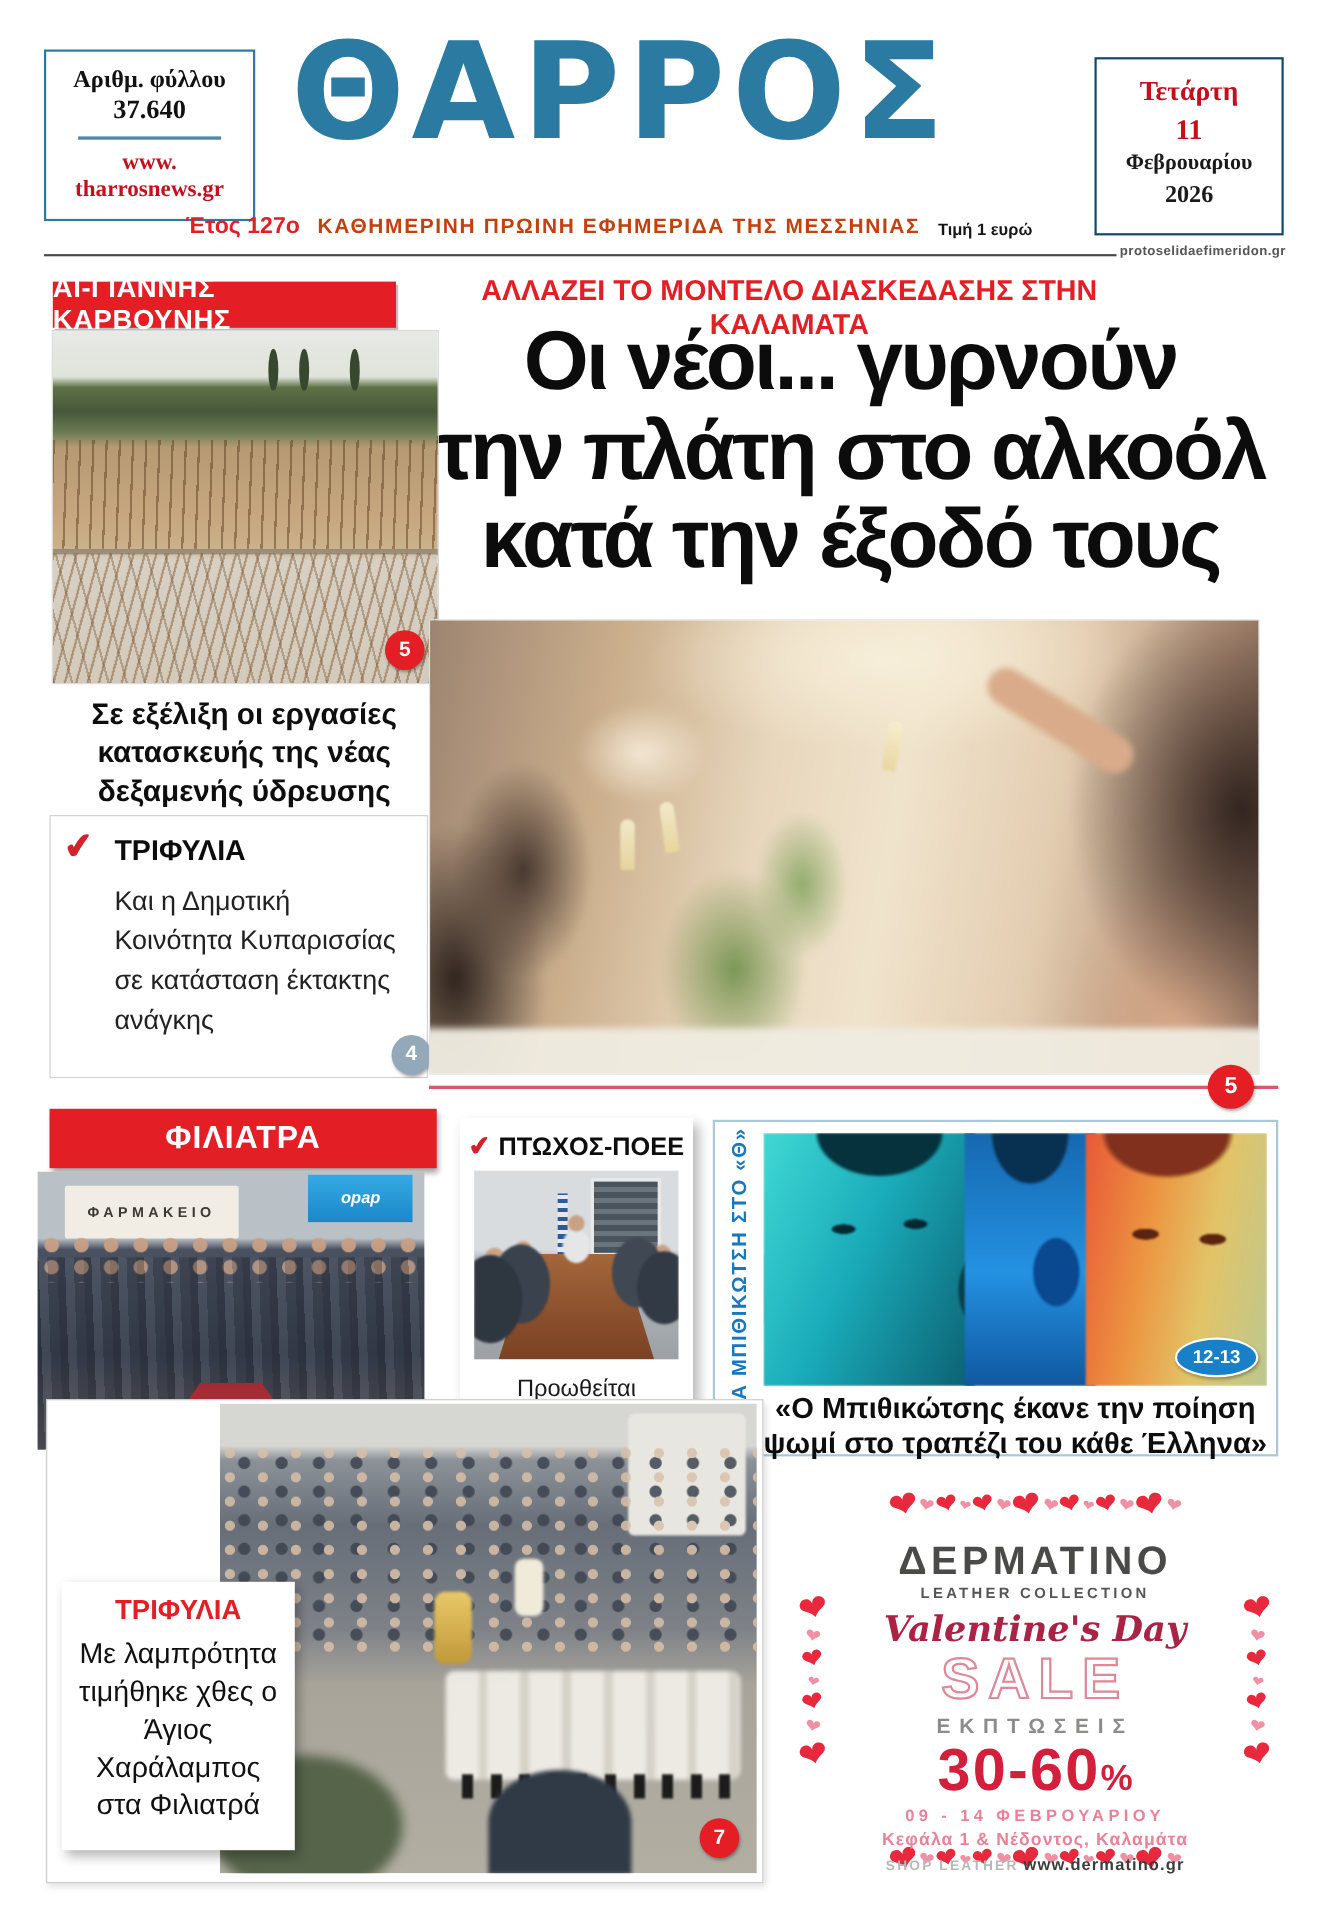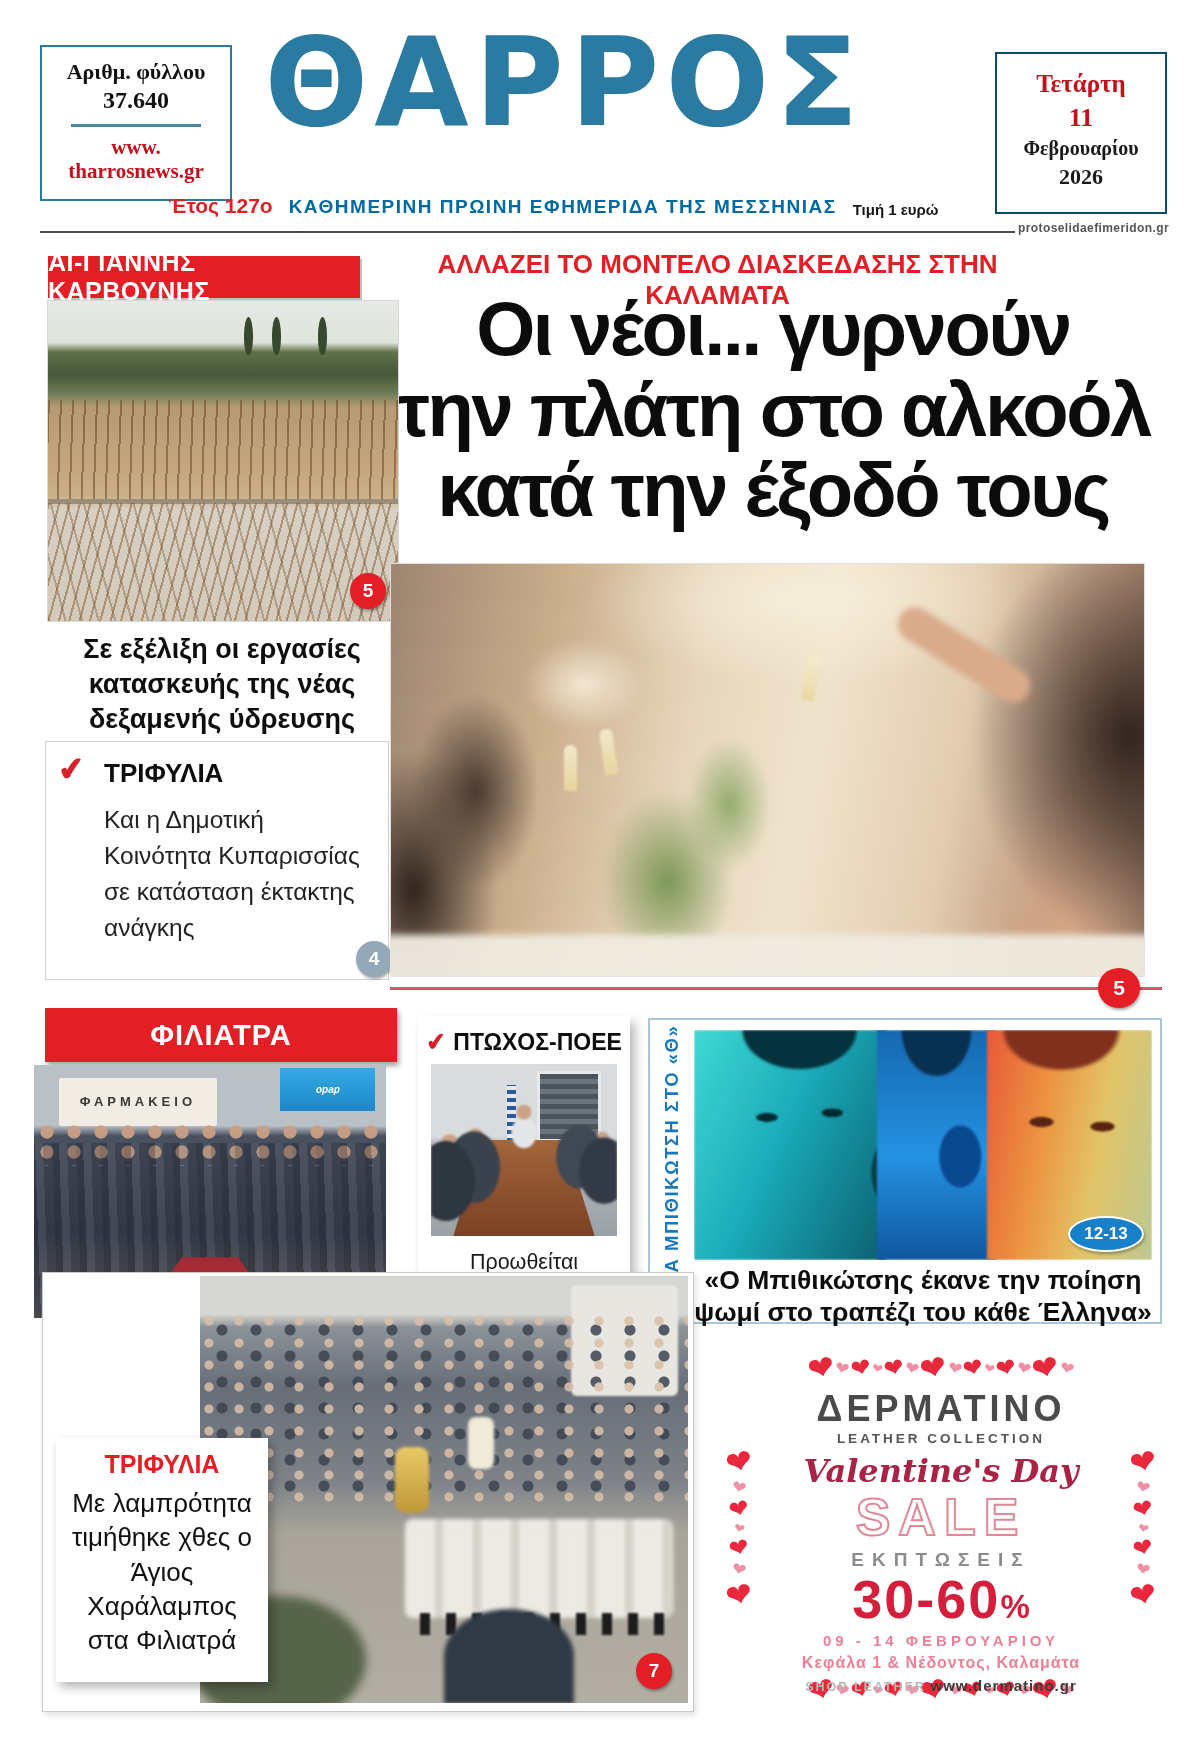--- a/index.html
+++ b/index.html
@@ -11,21 +11,21 @@
   .issue-box{left:40px;top:45px;width:188px;height:152px;border:2px solid #2b7aa1;
     text-align:center;font-family:"Liberation Serif",serif;font-weight:bold;}
   .issue-line{font-size:22px;margin-top:12px;}
   .issue-num{font-size:24px;margin-top:2px;}
   .issue-divider{width:130px;height:3px;background:#4e87a8;margin:10px auto 8px;}
   .issue-url{color:#c5101c;font-size:21px;line-height:1.15;}
   .logo{left:232px;top:16px;width:665px;text-align:center;color:#2b7aa1;
     font-family:"DejaVu Sans",sans-serif;font-weight:bold;font-size:122px;line-height:1.1;letter-spacing:6px;}
   .subline{left:226px;top:194px;width:655px;display:flex;justify-content:center;align-items:flex-end;gap:16px;white-space:nowrap;}
   .subline .yr{color:#e31e25;font-weight:800;font-size:21px;}
-  .subline .sub{font-weight:700;font-size:19px;letter-spacing:1.5px;color:#0369a1;}
+  .subline .sub{font-weight:700;font-size:19px;letter-spacing:1.5px;color:#c2410c;}
   .subline .price{font-weight:700;font-size:15px;color:#151515;}
   .date-box{left:995px;top:52px;width:172px;height:162px;border:2px solid #0c4a6e;text-align:center;
     font-family:"Liberation Serif",serif;font-weight:bold;padding-top:14px;box-sizing:border-box;}
   .date-box .d1{color:#c5101c;font-size:25px;line-height:1.3;}
   .date-box .d2{color:#c5101c;font-size:26px;line-height:1.3;}
   .date-box .d3{color:#1a1a1a;font-size:20px;line-height:1.4;}
   .date-box .d4{color:#1a1a1a;font-size:22px;line-height:1.4;}
   .top-rule{left:40px;top:231px;width:975px;height:2px;background:#4a4a4a;}
   .watermark{left:1018px;top:221px;font-size:12px;font-weight:700;color:#555;letter-spacing:.4px;}
 
@@ -94,21 +94,21 @@
   .fil-base{inset:0;background:linear-gradient(180deg,#b9c0c6 0 24%,#4a5160 28%,#39404e 66%,#515158 84%,#64646a 100%);}
   .fil-heads{left:0;right:0;top:23%;height:17%;opacity:.95;filter:blur(.5px);
     background-image:radial-gradient(circle 7px at 13px 9px,#c9a085 88%,transparent 100%);background-size:27px 20px;}
   .fil-suits{left:0;right:0;top:31%;bottom:0;opacity:.55;
     background:repeating-linear-gradient(88deg,rgba(14,18,28,.6) 0 7px,rgba(95,105,120,.3) 7px 15px,rgba(30,36,48,.5) 15px 24px);}
   .fil-carpet{left:30%;width:40%;bottom:0;height:24%;background:linear-gradient(180deg,#a02a34,#c8323c);
     clip-path:polygon(30% 0,70% 0,100% 100%,0 100%);filter:blur(.6px);}
   .sign-pharmacy{left:7%;top:5%;width:45%;height:19%;background:#f1ede4;color:#3a3a34;border-radius:2px;
     display:flex;align-items:center;justify-content:center;font-size:13px;letter-spacing:4px;font-weight:600;}
   .sign-opap{right:3%;top:1%;width:27%;height:17%;background:linear-gradient(180deg,#35aae4,#1b87c9);color:#fff;
-    display:flex;align-items:center;justify-content:center;font-size:10px;font-style:italic;font-weight:700;}
+    display:flex;align-items:center;justify-content:center;font-size:15px;font-style:italic;font-weight:700;}
   .filiatra-caption{left:42px;top:1331px;width:358px;text-align:center;font-size:27px;font-weight:700;line-height:1.28;}
 
   
   .ptochos-card{left:418px;top:1016px;width:212px;height:370px;background:#fff;
     box-shadow:5px 6px 10px rgba(0,0,0,.28);}
   .ptochos-title{position:absolute;left:0;right:0;top:12px;display:flex;justify-content:center;gap:7px;align-items:center;}
   .ptochos-title .checkmark{font-size:24px;}
   .ptochos-title .t{font-size:23px;font-weight:800;color:#0d0d0d;}
   .meeting{left:13px;top:48px;width:186px;height:172px;}
   .meet-base{inset:0;background:linear-gradient(180deg,#d8dcde 0 42%,#b8bdc2 46%,#9aa0a4 100%);}
@@ -194,21 +194,21 @@
   .hb-left{left:0;top:44px;bottom:48px;width:46px;flex-direction:column;}
   .hb-right{right:0;top:44px;bottom:48px;width:46px;flex-direction:column;}
   .heart{line-height:1;display:inline-block;}
   .heart:nth-child(odd){transform:rotate(-14deg);}
   .heart:nth-child(even){transform:rotate(12deg);}
   .h1{font-size:32px;color:#e8283c;}
   .h2{font-size:17px;color:#f090a4;}
   .h3{font-size:24px;color:#e8283c;}
   .h4{font-size:13px;color:#f090a4;}
   .ad-content{position:absolute;left:46px;right:46px;top:40px;bottom:46px;text-align:center;}
-  .ad-brand{font-size:36px;font-weight:700;color:#4a4a48;letter-spacing:4px;margin-top:2px;}
+  .ad-brand{font-size:36px;font-weight:700;color:#4a4a48;letter-spacing:4px;margin-top:12px;}
   .ad-sub{font-size:13.5px;font-weight:600;color:#555;letter-spacing:3px;margin-top:1px;}
   .ad-script{font-family:"DejaVu Serif",serif;font-style:italic;font-weight:700;color:#aa2244;
     font-size:32px;margin-top:6px;}
   .ad-sale{font-size:52px;font-weight:800;color:#fff;-webkit-text-stroke:2px #e08898;
     text-shadow:0 0 1px #e08898;letter-spacing:8px;line-height:1.05;}
   .ad-ekpt{font-size:19px;letter-spacing:8px;color:#8c8c8a;font-weight:600;margin-top:4px;}
   .ad-discount{font-size:54px;font-weight:800;color:#d41f3c;letter-spacing:2px;line-height:1.05;}
   .ad-discount .pct{font-size:33px;letter-spacing:0;}
   .ad-dates{font-size:15px;font-weight:700;color:#ec8098;letter-spacing:4px;margin-top:5px;}
   .ad-address{font-size:16px;font-weight:700;color:#ec8098;letter-spacing:1px;margin-top:5px;}

